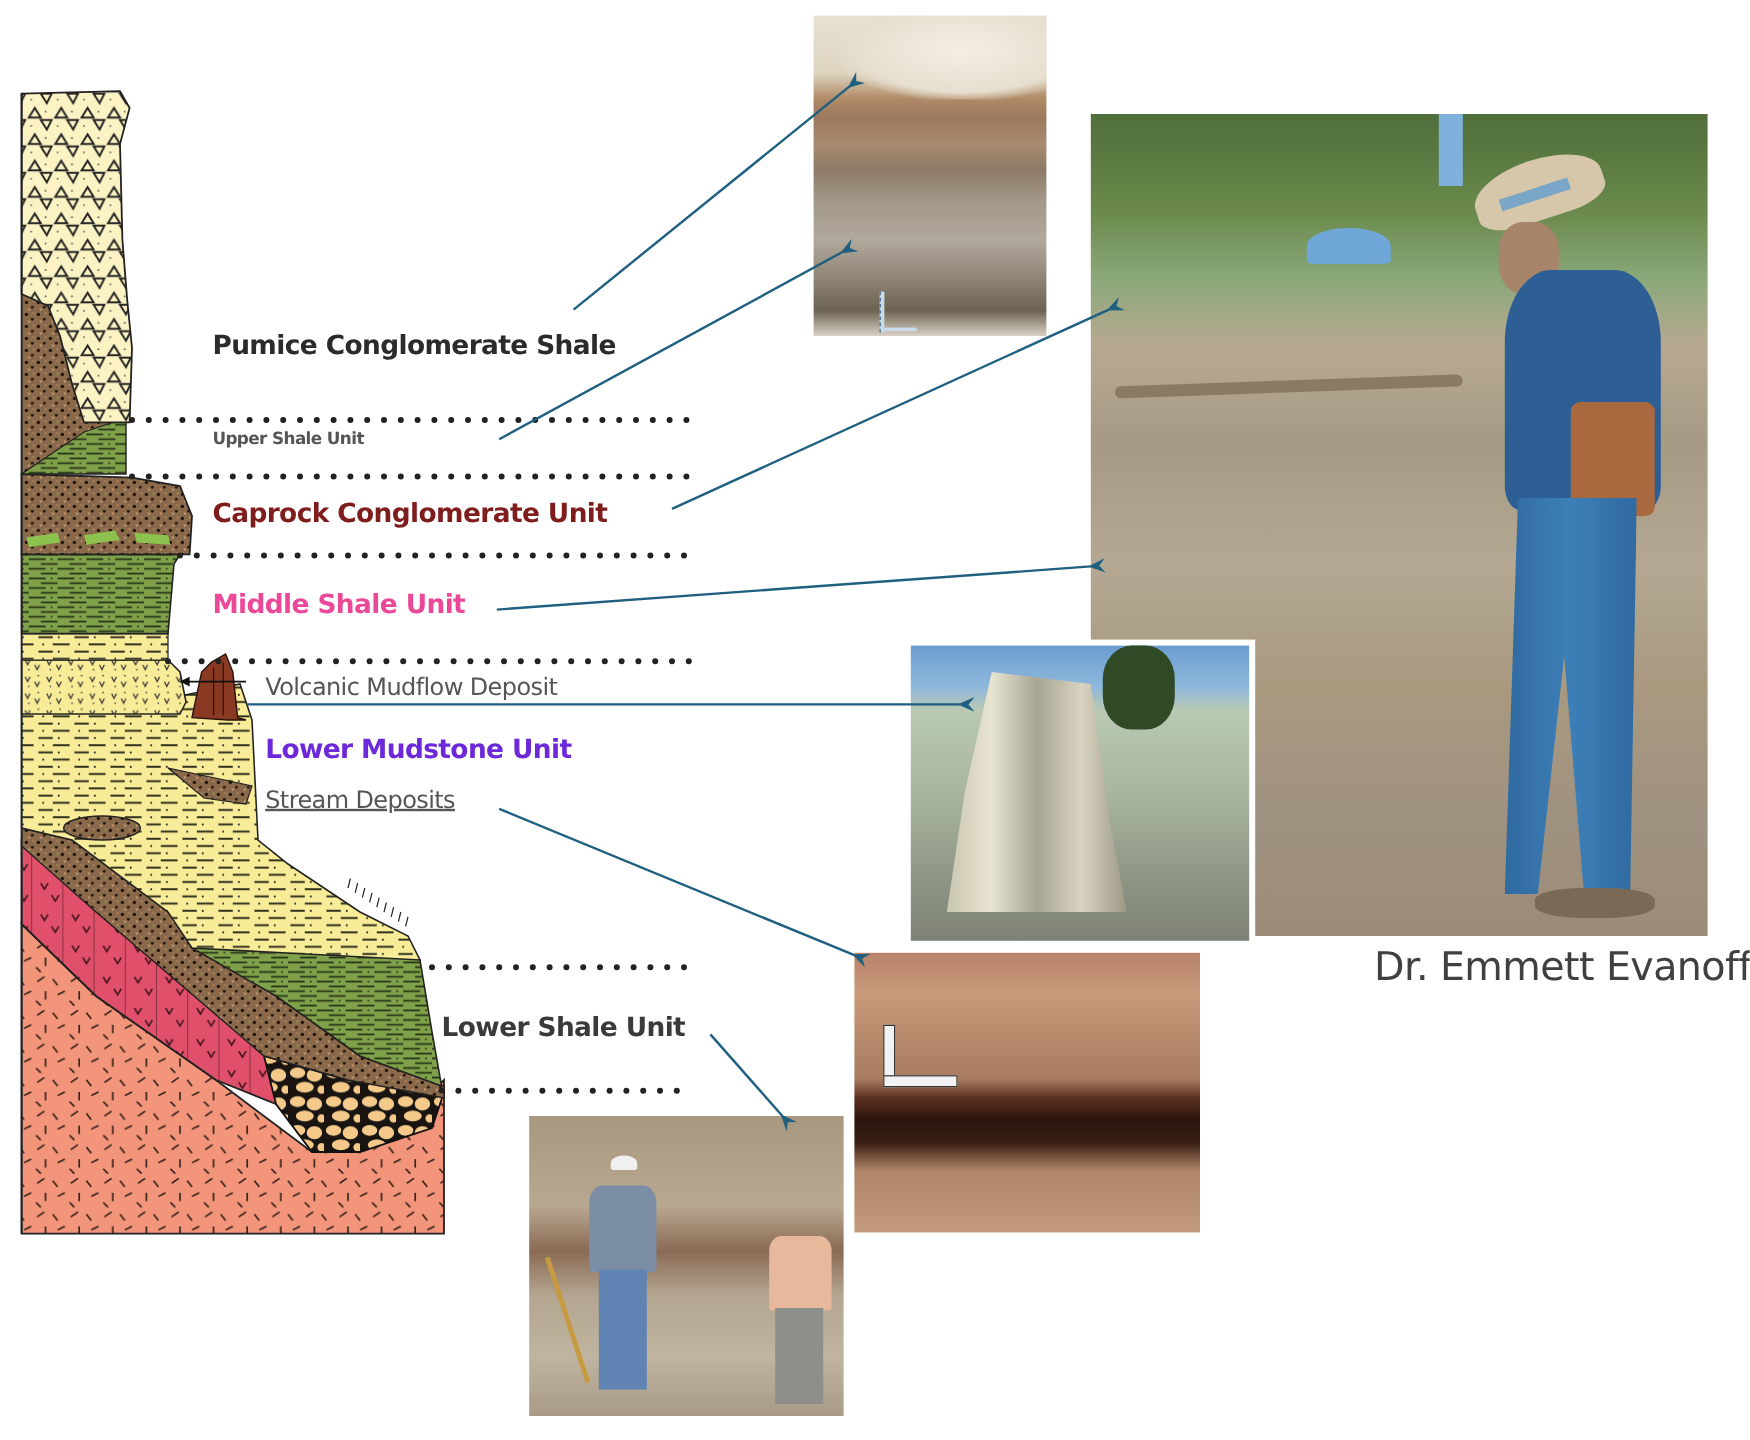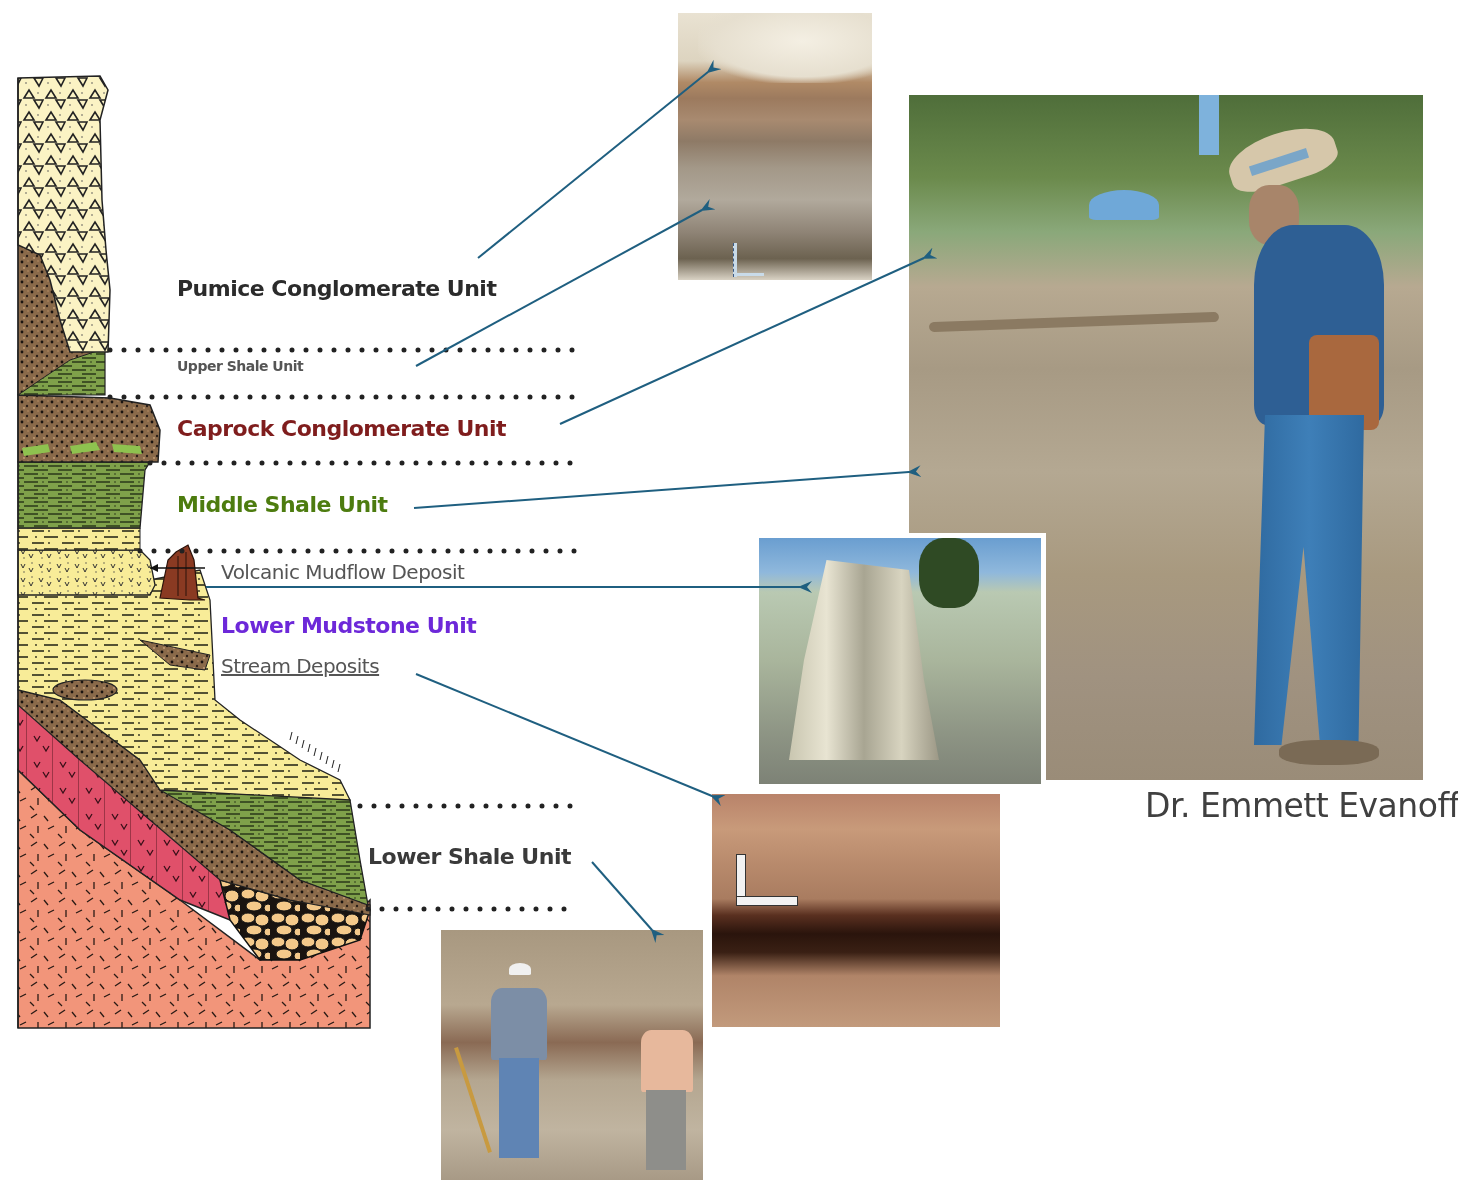--- a/index.html
+++ b/index.html
@@ -3,21 +3,21 @@
 <meta charset="utf-8">
 <style>
   html, body { margin: 0; padding: 0; background: #ffffff; }
   body { width: 1458px; height: 1200px; position: relative; overflow: hidden; font-family: "DejaVu Sans", sans-serif; }
   .abs { position: absolute; }
   .label { position: absolute; white-space: nowrap; font-family: "DejaVu Sans", sans-serif; }
   .bold { font-weight: bold; }
   .unit-dark { color: #2b2b2b; font-size: 22px; letter-spacing: -0.5px; }
   .unit-gray { color: #555555; font-size: 14px; letter-spacing: -0.5px; }
   .unit-caprock { color: #7f1d1d; font-size: 22px; letter-spacing: -0.5px; }
-  .unit-green { color: #4d7c0f; font-size: 22px; letter-spacing: -0.5px; }
+  .unit-green { color: #ec4899; font-size: 22px; letter-spacing: -0.5px; }
   .unit-blue { color: #6d28d9; font-size: 22px; letter-spacing: -0.5px; }
   .sub-gray { color: #555555; font-size: 20px; letter-spacing: -0.5px; }
   .credit { color: #404040; font-size: 33px; letter-spacing: -0.5px; }
   .photo { position: absolute; overflow: hidden; }
   svg { display: block; }
 </style>
 </head>
 <body>
 
 <div class="abs" style="left:0;top:0;width:380px;height:1040px;">
@@ -129,21 +129,21 @@
       <line x1="110" y1="350" x2="576" y2="350" stroke="#222" stroke-width="5" stroke-dasharray="0 14" stroke-linecap="round"></line>
       <line x1="110" y1="397" x2="576" y2="397" stroke="#222" stroke-width="5" stroke-dasharray="0 14" stroke-linecap="round"></line>
       <line x1="150" y1="463" x2="580" y2="463" stroke="#222" stroke-width="5" stroke-dasharray="0 14" stroke-linecap="round"></line>
       <line x1="140" y1="551" x2="580" y2="551" stroke="#222" stroke-width="5" stroke-dasharray="0 14" stroke-linecap="round"></line>
       <line x1="360" y1="806" x2="572" y2="806" stroke="#222" stroke-width="5" stroke-dasharray="0 14" stroke-linecap="round"></line>
       <line x1="368" y1="909" x2="572" y2="909" stroke="#222" stroke-width="5" stroke-dasharray="0 14" stroke-linecap="round"></line>
     </g>
   </svg>
 </div>
 
-<div class="label bold unit-dark" style="left:177px;top:276px;">Pumice Conglomerate Unit</div>
+<div class="label bold unit-dark" style="left:177px;top:276px;">Pumice Conglomerate Shale</div>
 <div class="label bold unit-gray" style="left:177px;top:358px;">Upper Shale Unit</div>
 <div class="label bold unit-caprock" style="left:177px;top:416px;">Caprock Conglomerate Unit</div>
 <div class="label bold unit-green" style="left:177px;top:492px;">Middle Shale Unit</div>
 <div class="label sub-gray" style="left:221px;top:560px;">Volcanic Mudflow Deposit</div>
 <div class="label bold unit-blue" style="left:221px;top:613px;">Lower Mudstone Unit</div>
 <div class="label sub-gray" style="left:221px;top:654px;text-decoration:underline;">Stream Deposits</div>
 <div class="label bold unit-dark" style="left:368px;top:844px;color:#3a3a3a;">Lower Shale Unit</div>
 
 <div class="photo" style="left:678px;top:13px;width:194px;height:267px;background:linear-gradient(180deg,#e9e2d2 0%,#ddd4c0 18%,#b08a66 26%,#9c7a5e 32%,#a88a70 40%,#8e7a66 48%,#a39888 58%,#b1a99c 70%,#8f8476 82%,#6c6250 92%,#d9d2c4 100%);">
   <div class="abs" style="left:20px;top:0;width:174px;height:70px;background:radial-gradient(ellipse at 60% 40%,#f4efe3 0%,#e6dfcf 60%,transparent 75%);"></div>

